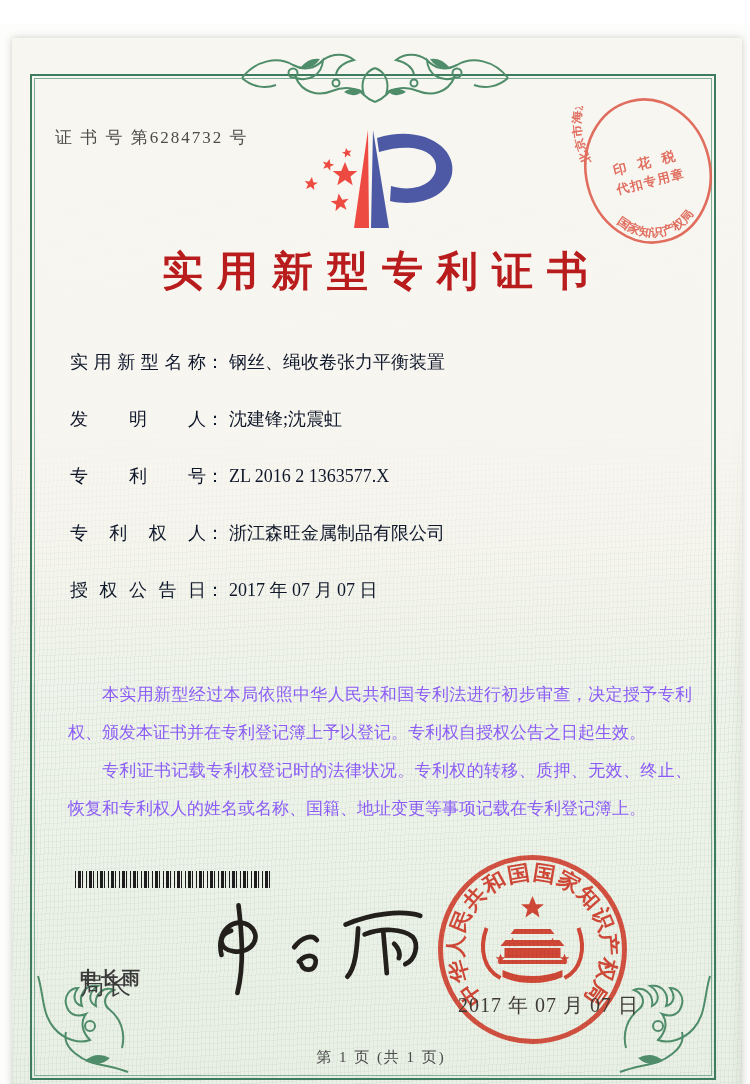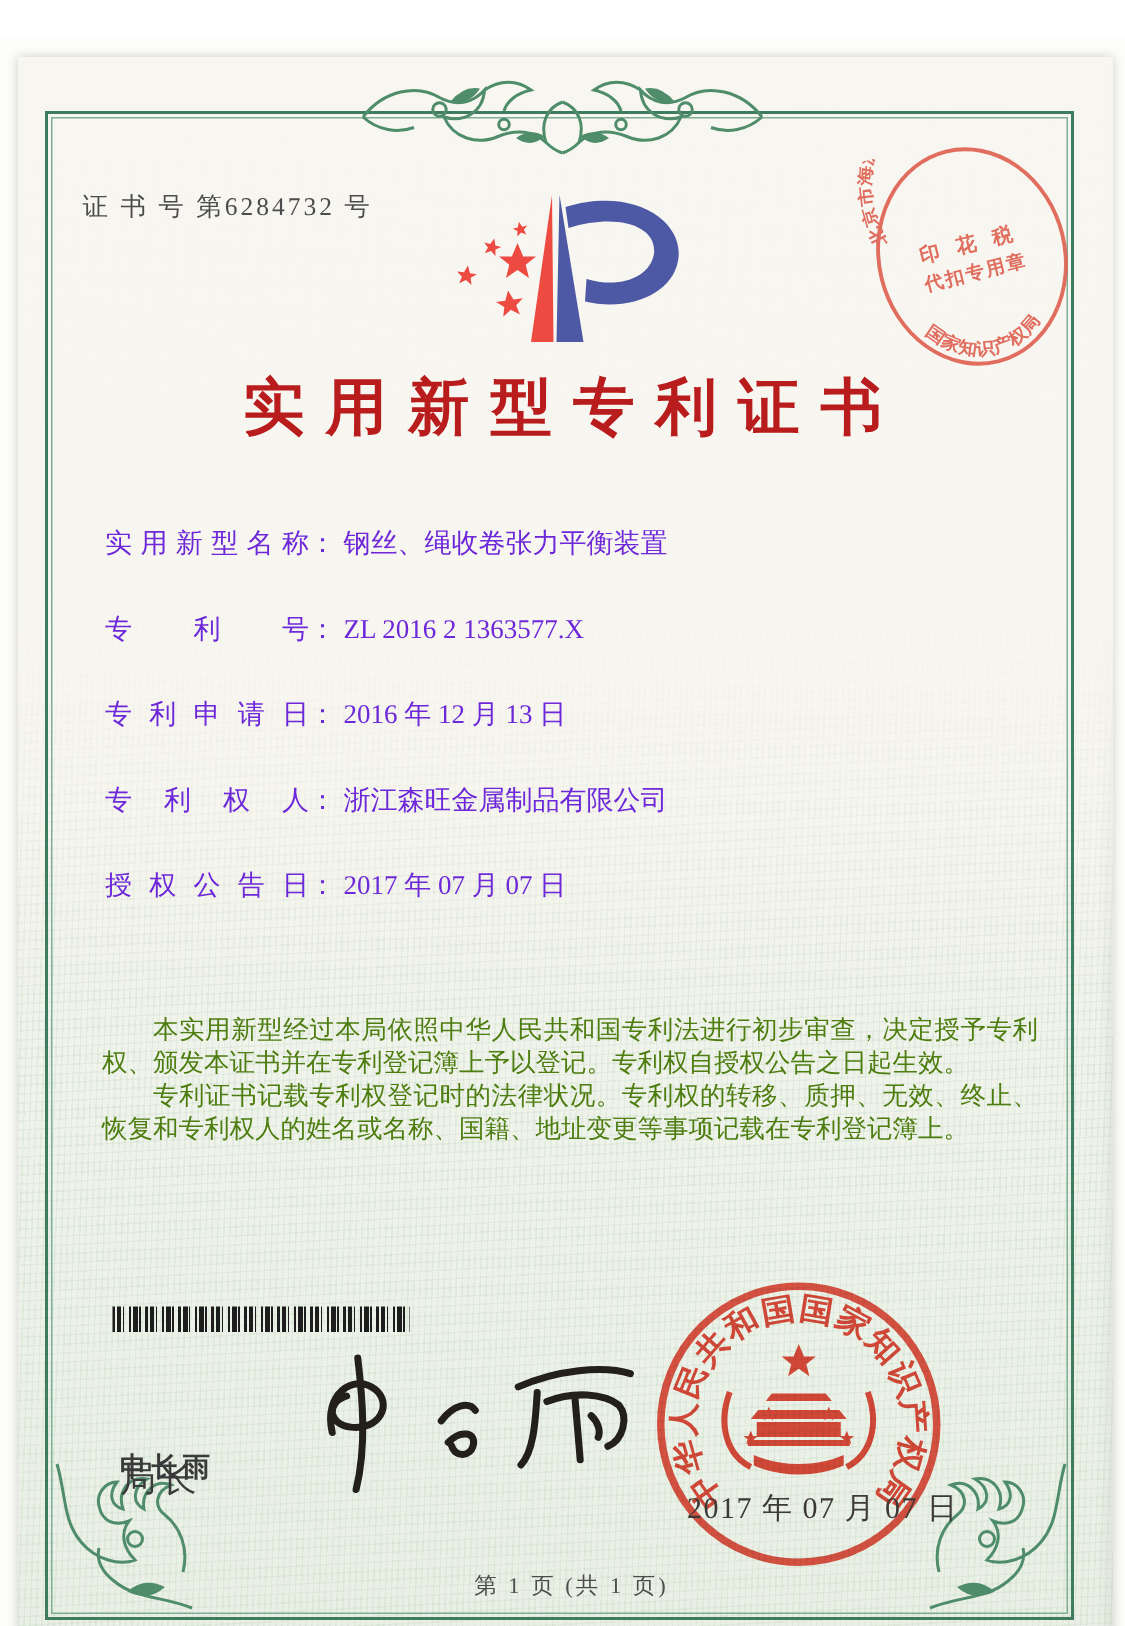--- a/index.html
+++ b/index.html
@@ -17,25 +17,25 @@
   .frame::after{content:'';position:absolute;inset:2px;border:1px solid #7fae95;}
   .orn{position:absolute;}
   .orn.br{left:614px;top:944px;}
   .orn.bl{left:34px;top:944px;transform:scaleX(-1);}
   .cert-no{position:absolute;left:55px;top:102px;font-size:17px;letter-spacing:2px;color:#4c4c4c;}
   .logo{position:absolute;left:295px;top:98px;}
   .stamp{position:absolute;left:578px;top:68px;transform:rotate(-14deg);opacity:.88;}
   .title{position:absolute;left:0;right:0;top:220px;text-align:center;font-size:41px;font-weight:600;
          color:#b91c1c;letter-spacing:14px;padding-left:14px;}
   .fields{position:absolute;left:70px;top:326px;width:600px;}
-  .frow{height:57px;font-size:18px;color:#6d28d9;white-space:nowrap;}
+  .frow{height:57px;font-size:18px;color:#0f172a;white-space:nowrap;}
   .flabel{display:inline-block;width:136px;text-align:justify;text-align-last:justify;vertical-align:top;}
   .fcolon{display:inline-block;margin-right:5px;}
-  .paras{position:absolute;left:68px;top:652px;width:624px;font-size:17px;line-height:22px;
-         text-align:justify;color:#4d7c0f;}
+  .paras{position:absolute;left:68px;top:652px;width:624px;font-size:17px;line-height:38px;
+         text-align:justify;color:#8b5cf6;}
   .paras p{margin:0;text-indent:2em;}
   .barcode{position:absolute;left:75px;top:847px;width:198px;height:17px;
          background-image:repeating-linear-gradient(90deg,#1d1d1d 0 1.5px,transparent 1.5px 3px,#1d1d1d 3px 6px,transparent 6px 7px,#1d1d1d 7px 8px,transparent 8px 11px);}
   .officer-title{position:absolute;left:80px;top:946px;font-family:"Liberation Sans","DejaVu Sans",sans-serif;
          font-size:24px;font-weight:400;color:#3a3a3a;letter-spacing:3px;}
   .officer-name{position:absolute;left:80px;top:942px;font-family:Liberation Sans, sans-serif;
          font-size:18px;font-weight:700;color:#3a3a3a;letter-spacing:3px;}
   .signature{position:absolute;left:190px;top:870px;}
   .seal{position:absolute;left:435px;top:828px;mix-blend-mode:multiply;opacity:.92;}
   .seal-date{position:absolute;left:458px;top:968px;font-size:20px;color:#3d3a35;letter-spacing:1px;z-index:5;}
@@ -117,24 +117,24 @@
     </text>
   </svg>
 
   <div class="title">实用新型专利证书</div>
 
   <div class="fields">
     <div class="frow">
       <span class="flabel">实用新型名称</span><span class="fcolon">：</span><span>钢丝、绳收卷张力平衡装置</span>
     </div>
     <div class="frow">
-      <span class="flabel">专利号</span><span class="fcolon">：</span><span>ZL 2016 2 1363577.X</span>
+      <span class="flabel">发明人</span><span class="fcolon">：</span><span>沈建锋;沈震虹</span>
     </div>
     <div class="frow">
-      <span class="flabel">专利申请日</span><span class="fcolon">：</span><span>2016 年 12 月 13 日</span>
+      <span class="flabel">专利号</span><span class="fcolon">：</span><span>ZL 2016 2 1363577.X</span>
     </div>
     <div class="frow">
       <span class="flabel">专利权人</span><span class="fcolon">：</span><span>浙江森旺金属制品有限公司</span>
     </div>
     <div class="frow">
       <span class="flabel">授权公告日</span><span class="fcolon">：</span><span>2017 年 07 月 07 日</span>
     </div>
   </div>
 
   <div class="paras">

